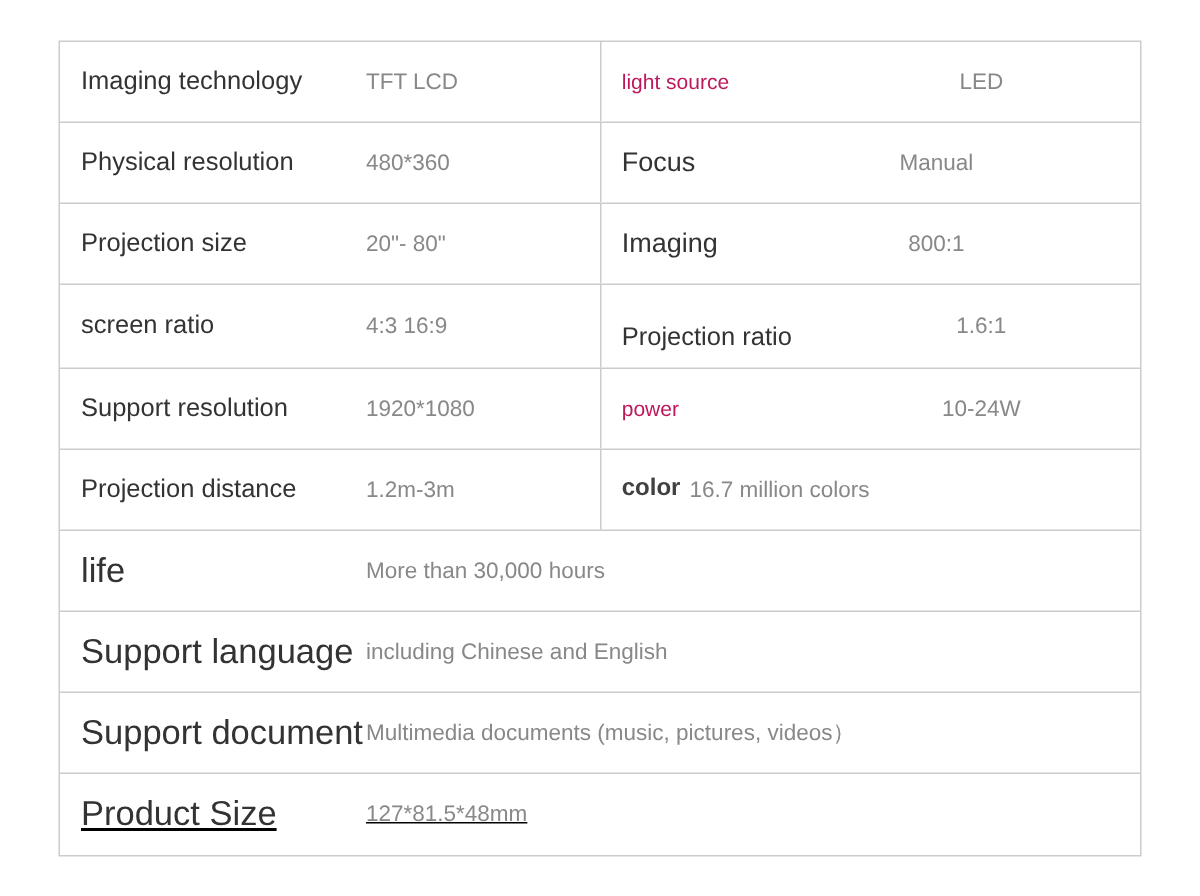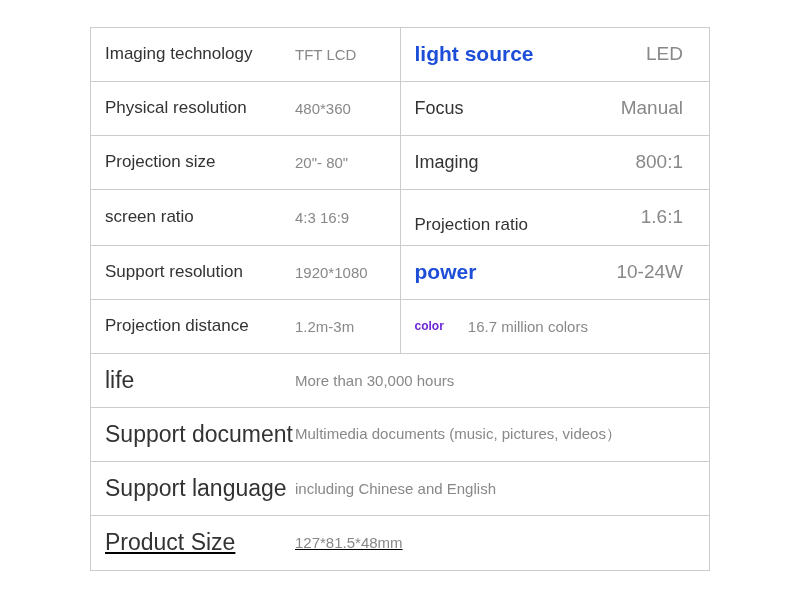--- a/index.html
+++ b/index.html
@@ -6,21 +6,21 @@
     body {
       width: 800px;
       height: 597px;
       background: #fff;
       font-family: Arial, sans-serif;
       display: flex;
       align-items: center;
       justify-content: center;
     }
     .table-wrapper {
-      width: 620px;
+      width: 722px;
       border: 1px solid #ccc;
     }
     .row {
       display: flex;
       border-bottom: 1px solid #ccc;
       min-height: 54px;
       align-items: center;
     }
     .row:last-child {
       border-bottom: none;
@@ -41,24 +41,24 @@
       flex: 1;
     }
     
     .divider {
       width: 1px;
       background: #ccc;
       align-self: stretch;
     }
     
     .right-value {
-      font-size: 19px;
+      font-size: 15px;
       color: #888;
       flex: 1;
-      text-align: right;
+      text-align: center;
       padding-right: 12px;
     }
     .half-left {
       display: flex;
       align-items: center;
       flex: 1;
       padding: 10px 14px;
     }
     .half-right {
       display: flex;
@@ -78,34 +78,34 @@
       font-weight: 400;
       min-width: 190px;
       flex-shrink: 0;
     }
     .full-value {
       font-size: 15px;
       color: #888;
     }
     
     .bold-label {
-      font-size: 21px;
-      font-weight: 700;
-      color: #1d4ed8;
+      font-size: 14px;
+      font-weight: 400;
+      color: #be185d;
     }
     .medium-label {
       font-size: 18px;
       font-weight: 400;
       color: #333;
     }
     .inline-bold {
-      font-size: 12px;
+      font-size: 16px;
       font-weight: 700;
-      color: #6d28d9;
-      margin-right: 24px;
+      color: #404040;
+      margin-right: 6px;
     }
   </style>
 </head>
 <body>
 
 <div class="table-wrapper">
 <div class="row">
       <div class="half-left">
         <span class="label">Imaging technology</span>
         <span class="value">TFT LCD</span>
@@ -172,28 +172,28 @@
       </div>
     </div>
     <div class="row">
       <div class="full-row">
         <span class="full-label">life</span>
         <span class="full-value">More than 30,000 hours</span>
       </div>
     </div>
     <div class="row">
       <div class="full-row">
+        <span class="full-label">Support language</span>
+        <span class="full-value">including Chinese and English</span>
+      </div>
+    </div>
+    <div class="row">
+      <div class="full-row">
         <span class="full-label">Support document</span>
         <span class="full-value">Multimedia documents (music, pictures, videos）</span>
-      </div>
-    </div>
-    <div class="row">
-      <div class="full-row">
-        <span class="full-label">Support language</span>
-        <span class="full-value">including Chinese and English</span>
       </div>
     </div>
     <div class="row">
       <div class="full-row">
         <span class="full-label">Product Size</span>
         <span class="full-value">127*81.5*48mm</span>
       </div>
     </div>
   </div>
 

